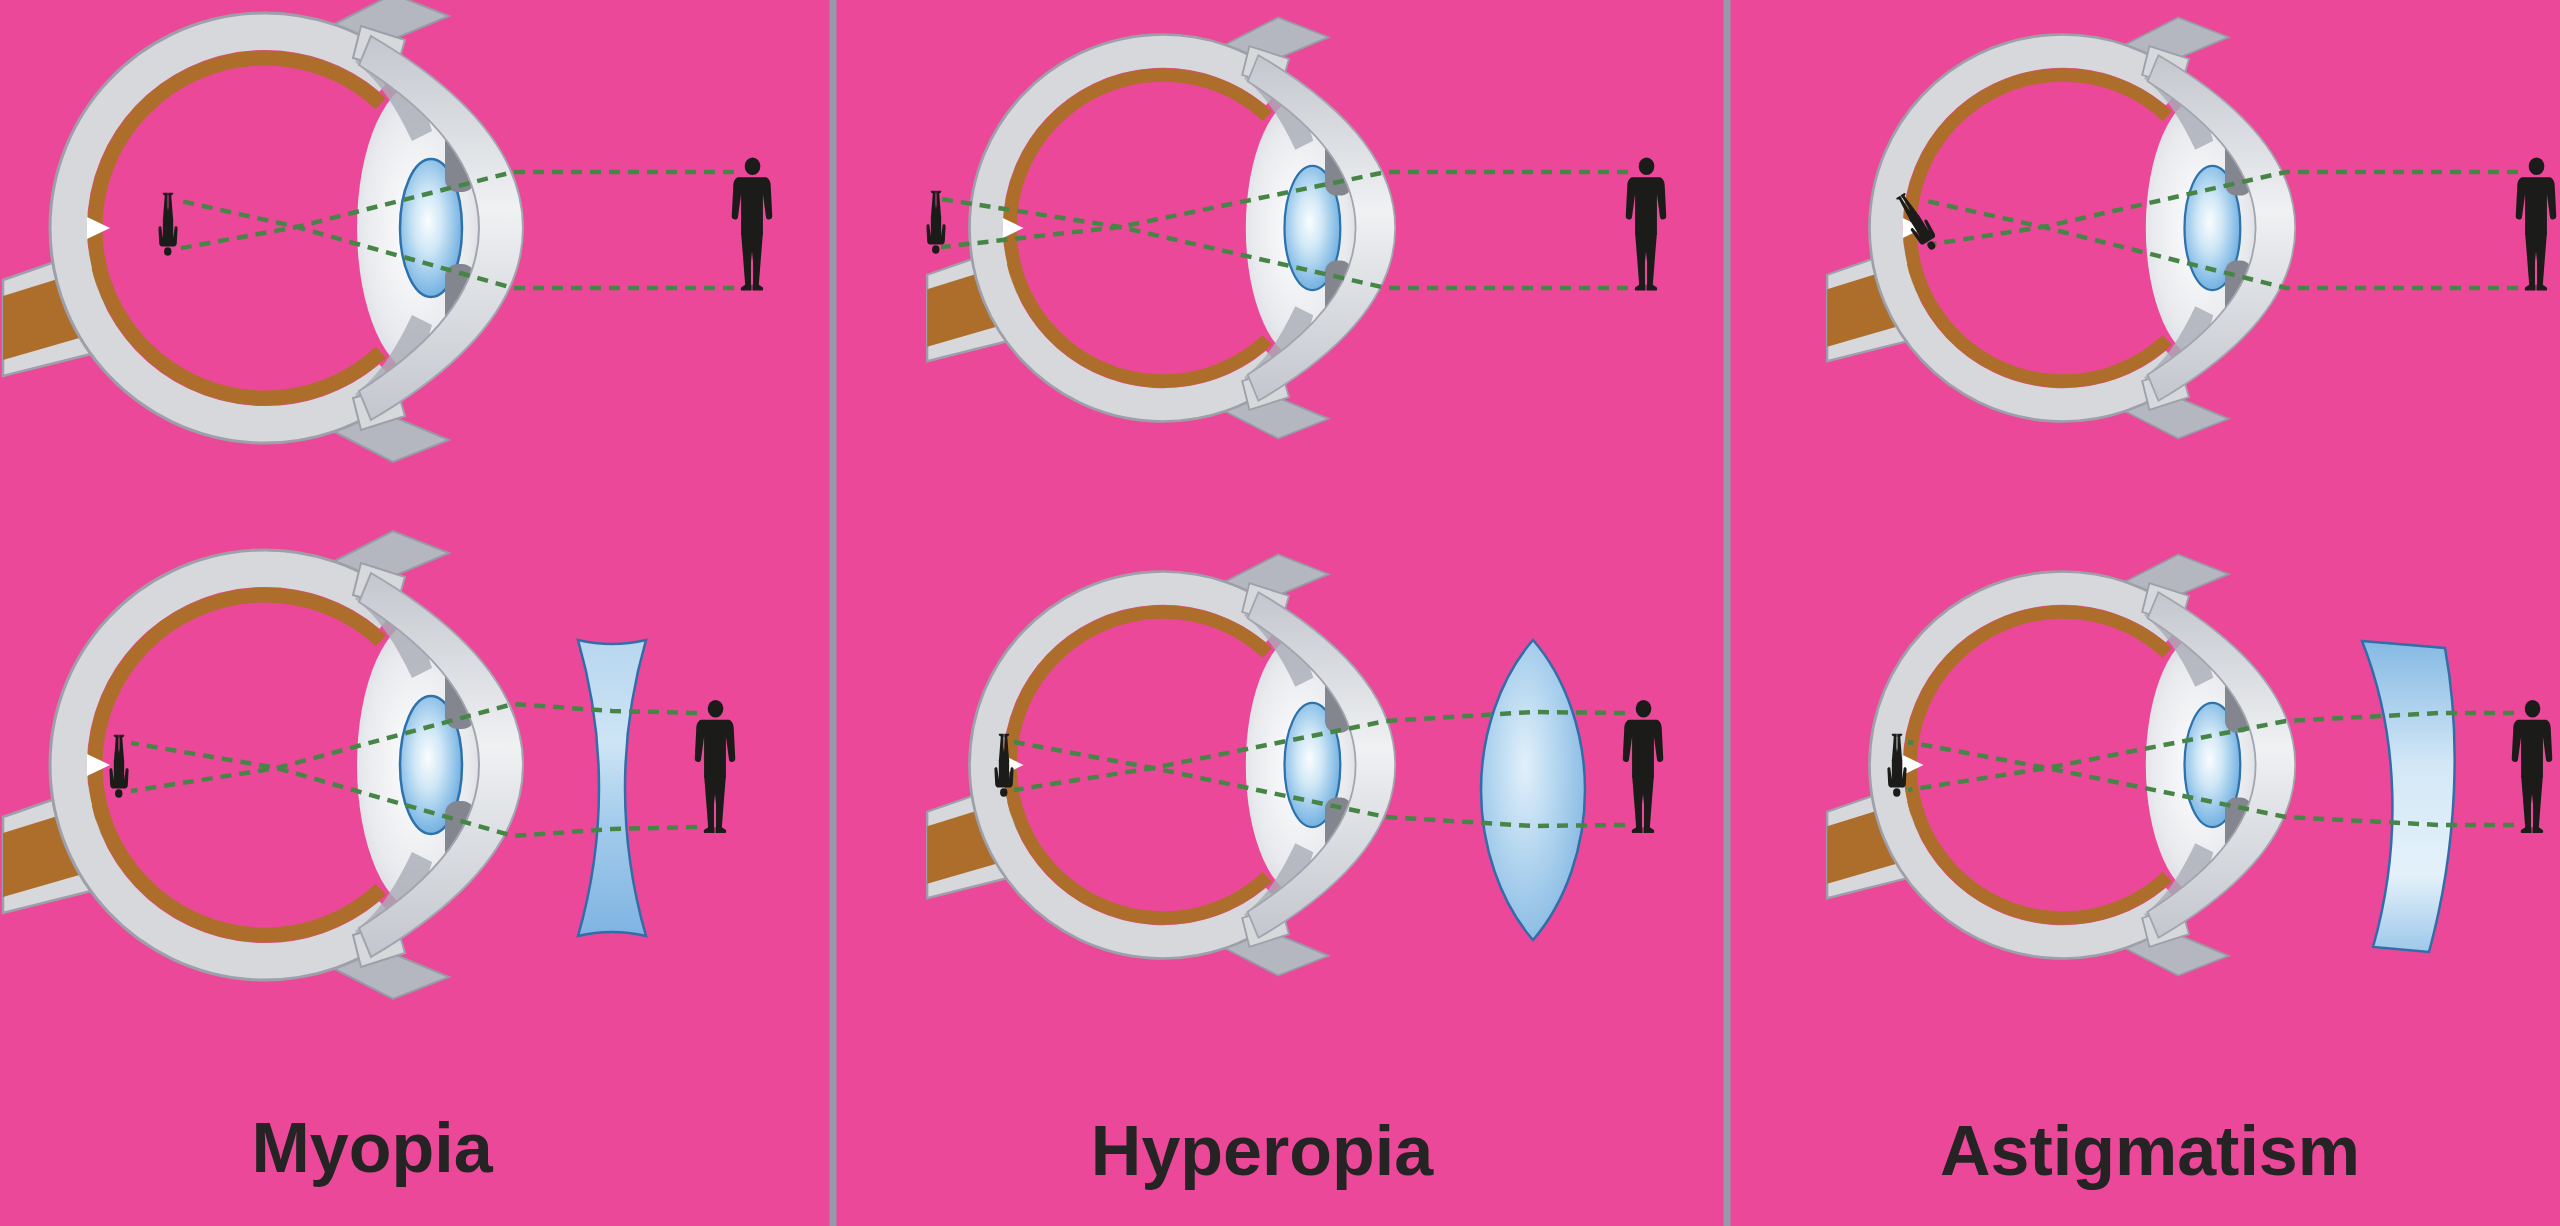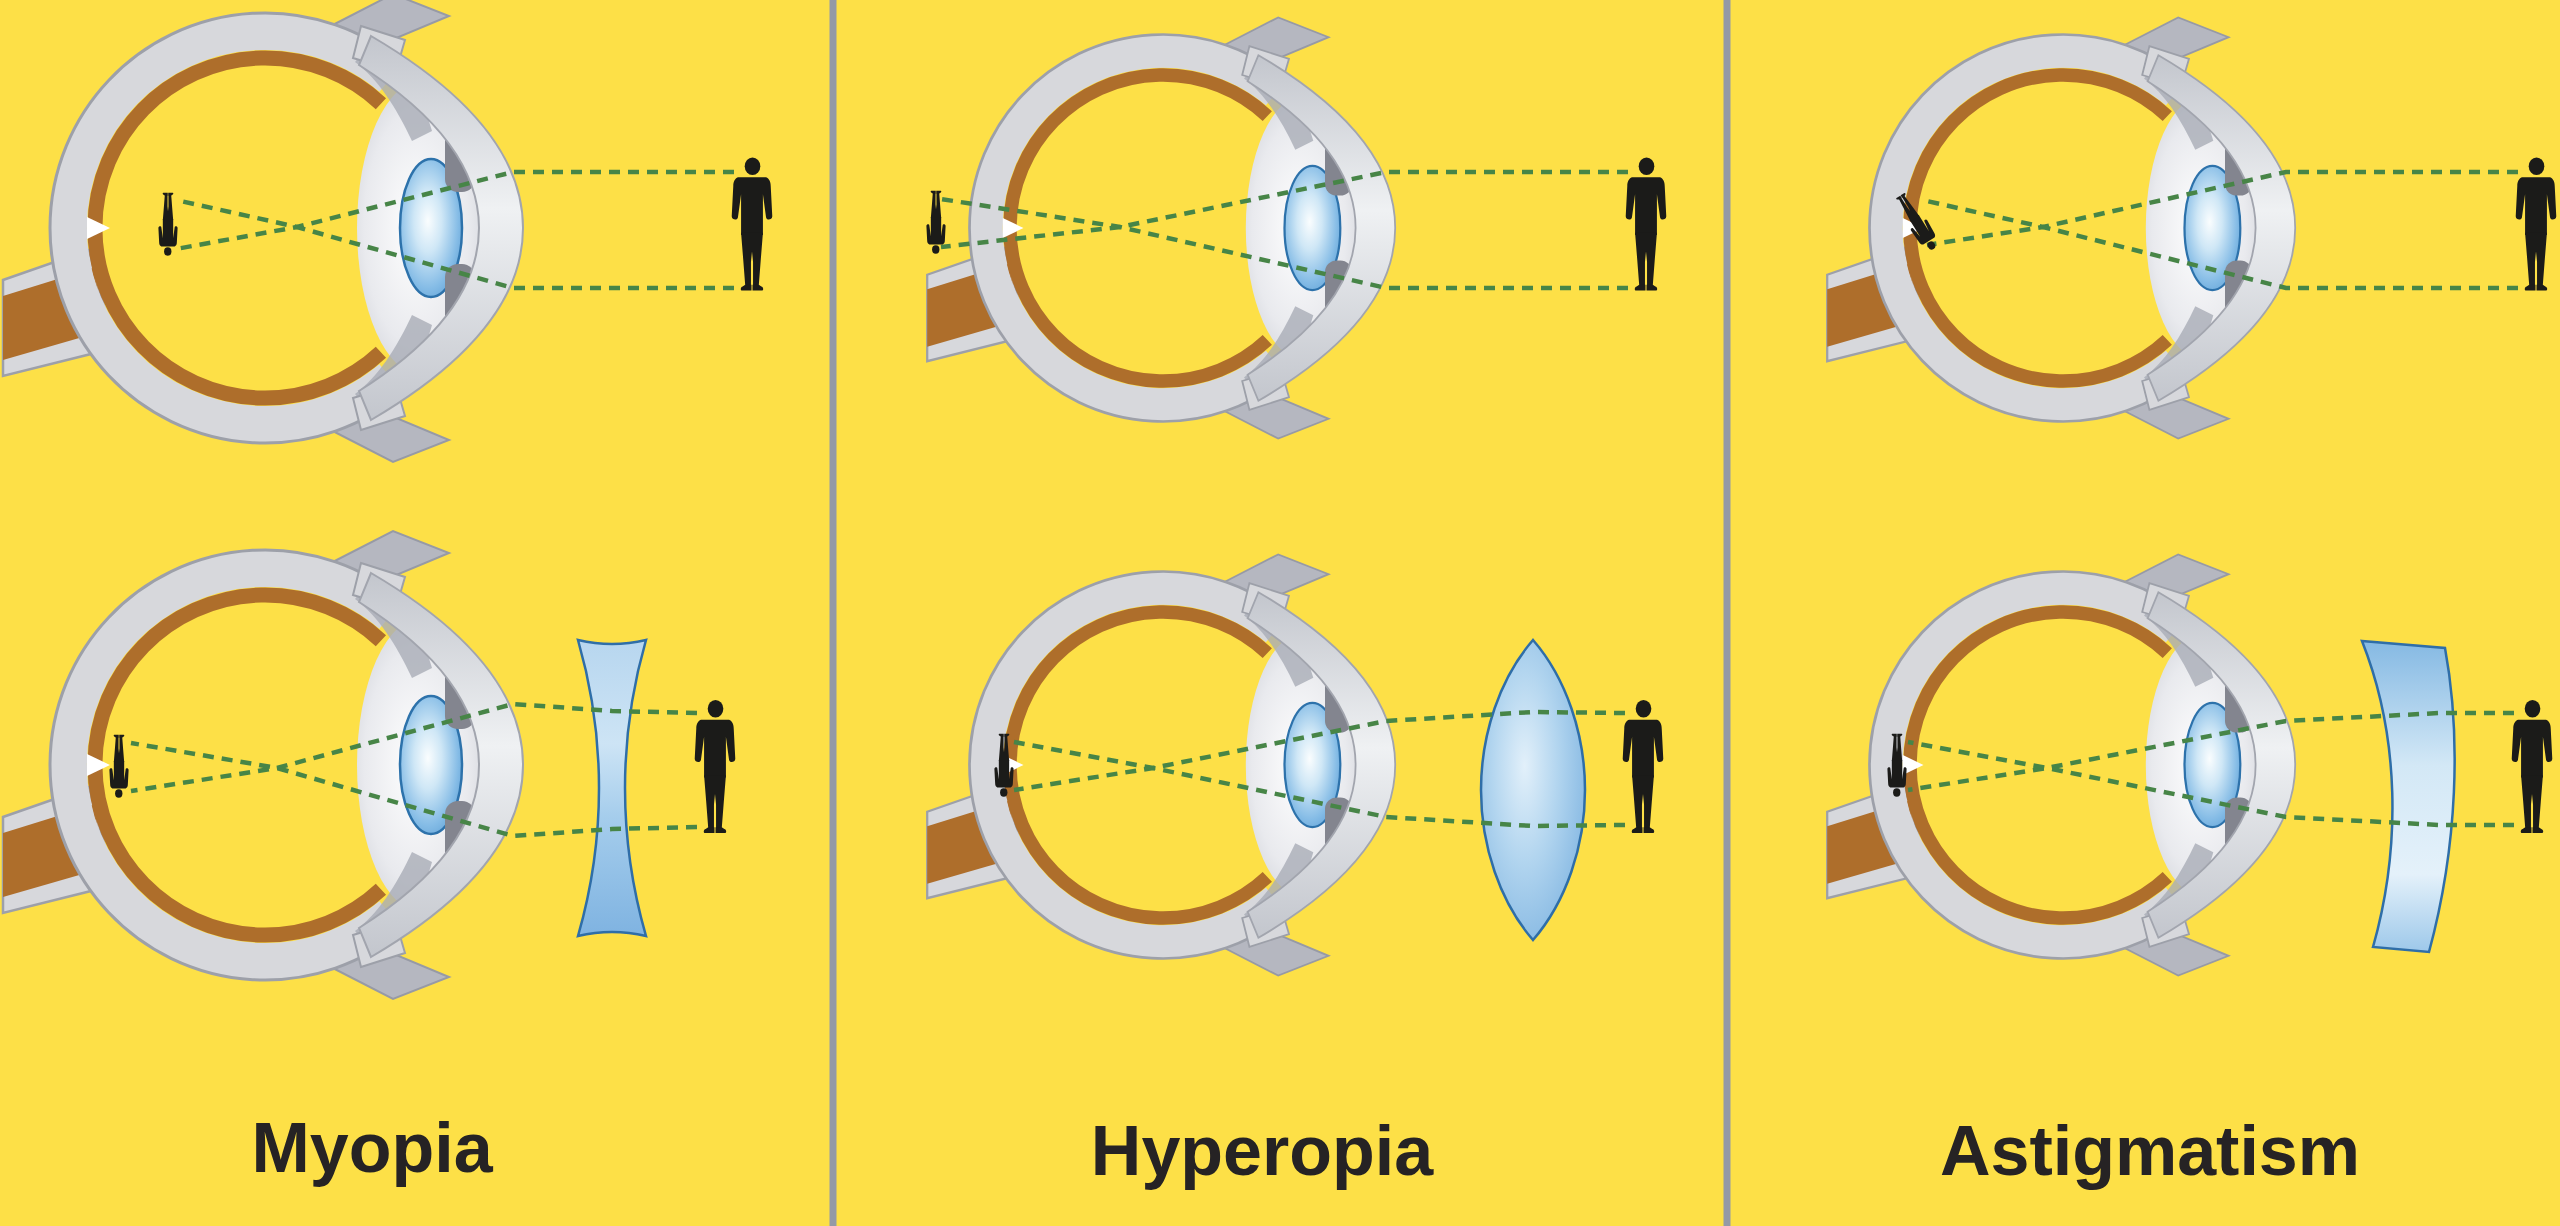--- a/index.html
+++ b/index.html
@@ -1,16 +1,16 @@
 <!DOCTYPE html>
 <html><head>
 <meta charset="utf-8">
 <style>
   html,body{margin:0;padding:0;background:#ffffff;}
-  .stage{width:2560px;height:1226px;position:relative;background:#fde047;overflow:hidden;}
+  .stage{width:2560px;height:1226px;position:relative;background:#ec4899;overflow:hidden;}
   svg{display:block;}
   text.cond-label{
     font-family:"Liberation Sans","DejaVu Sans",sans-serif;
     font-size:70px;
     font-weight:600;
     fill:#262324;
   }
 </style>
 </head>
 <body>

